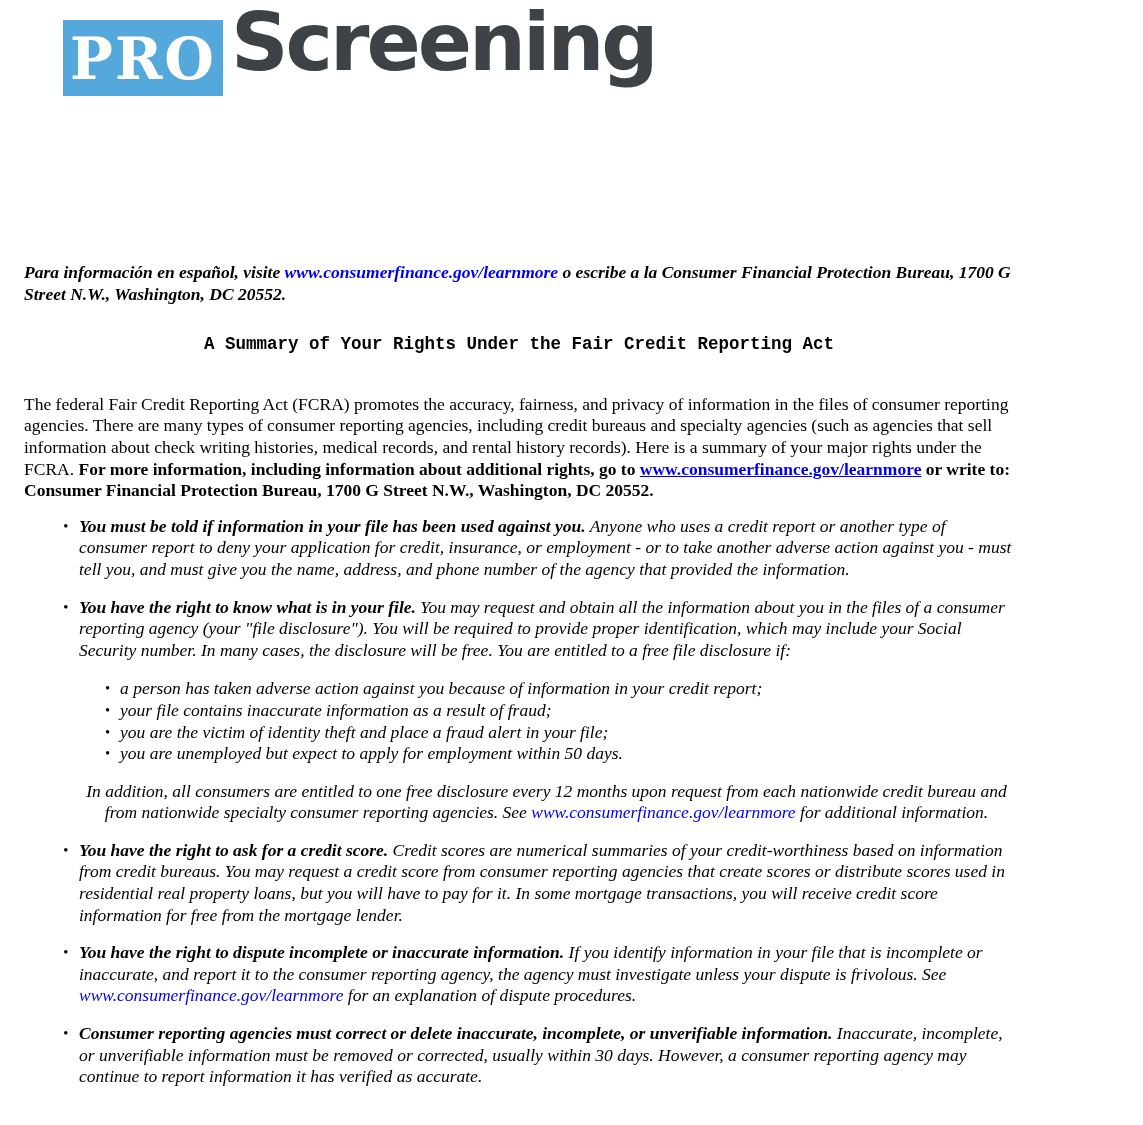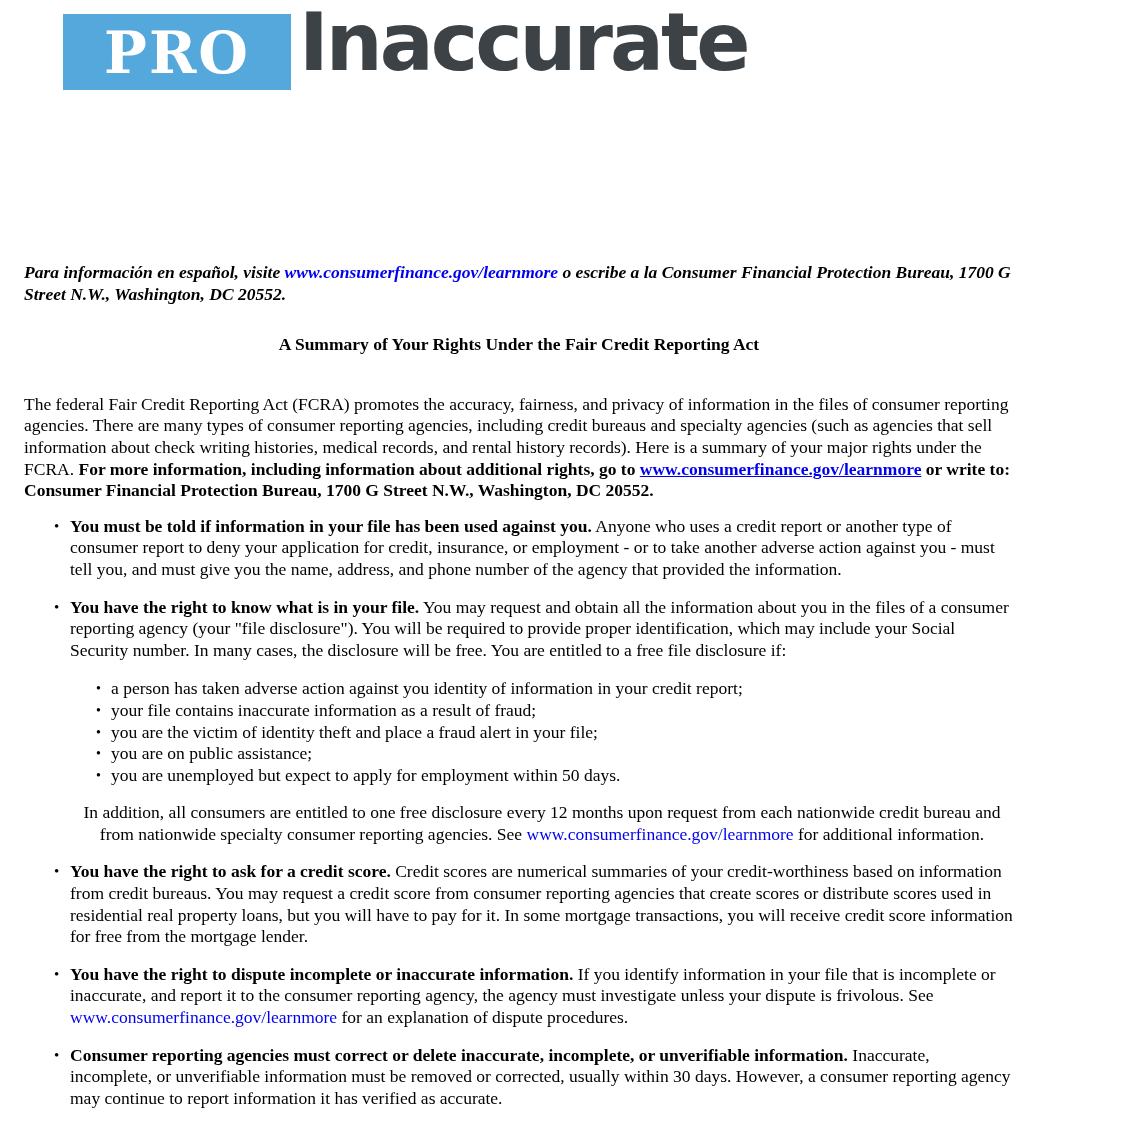--- a/index.html
+++ b/index.html
@@ -17,23 +17,23 @@
   .logo {
     display: flex;
     align-items: flex-start;
     margin: 12px 0 0 63px;
     height: 104px;
   }
   .logo-pro {
     display: flex;
     align-items: center;
     justify-content: center;
-    width: 228px;
+    width: 160px;
     height: 76px;
-    margin-top: 2px;
+    margin-top: 8px;
     background: var(--logo_blue, #55a8dc);
     color: #ffffff;
     font-family: "DejaVu Serif", serif;
     font-weight: bold;
     font-size: 57px;
     letter-spacing: 2px;
   }
   .logo-screening {
     font-family: "DejaVu Sans", sans-serif;
     font-weight: bold;
@@ -54,40 +54,42 @@
   .spanish {
     margin: 146px 0 0 0;
     font-weight: bold;
     font-style: italic;
   }
   .title {
     font-size: 17.5px;
     font-weight: bold;
     text-align: center;
     margin: 29px 0 38px 0;
+    font-family: Liberation Mono, monospace;
   }
   .intro {
     margin: 0 0 14px 0;
   }
   b.lead { font-weight: bold; text-align: right; }
   a.link {
     color: var(--link_blue, #0000ee);
     text-decoration: none;
     cursor: pointer;
   }
   a.link.underlined { text-decoration: underline; }
   a.link.bold { font-weight: bold; }
   ul.rights {
     list-style: none;
     margin: 0;
     padding: 0 0 0 39px;
   }
   ul.rights > li {
     position: relative;
-    margin: 0 0 16px 7px;
+    margin: 0 0 16px 16px;
+    font-style: italic;
   }
   ul.rights > li::before {
     content: "\2022";
     position: absolute;
     left: -16px;
     top: 0;
     font-size: 15px;
   }
   ul.conditions {
     list-style: none;
@@ -110,41 +112,40 @@
     text-align: center;
   }
 </style>
 </head>
 <body>
 
 <div>
 
   <header class="logo">
     <span class="logo-pro">PRO</span>
-    <span class="logo-screening">Inaccurate</span>
+    <span class="logo-screening">Screening</span>
   </header>
 
   <main class="content">
 
     <p class="spanish"><span>Para información en español, visite </span><a href="#" class="link">www.consumerfinance.gov/learnmore</a><span> o escribe a la Consumer Financial Protection Bureau, 1700 G Street N.W., Washington, DC 20552.</span></p>
 
     <h1 class="title">A Summary of Your Rights Under the Fair Credit Reporting Act</h1>
 
     <p class="intro"><span>The federal Fair Credit Reporting Act (FCRA) promotes the accuracy, fairness, and privacy of information in the files of consumer reporting agencies. There are many types of consumer reporting agencies, including credit bureaus and specialty agencies (such as agencies that sell information about check writing histories, medical records, and rental history records). Here is a summary of your major rights under the FCRA. </span><b class="lead">For more information, including information about additional rights, go to </b><a href="#" class="link underlined bold">www.consumerfinance.gov/learnmore</a><b class="lead"> or write to: Consumer Financial Protection Bureau, 1700 G Street N.W., Washington, DC 20552.</b></p>
 
     <ul class="rights">
 
       <li><b class="lead">You must be told if information in your file has been used against you.</b><span> Anyone who uses a credit report or another type of consumer report to deny your application for credit, insurance, or employment - or to take another adverse action against you - must tell you, and must give you the name, address, and phone number of the agency that provided the information.</span></li>
 
       <li><b class="lead">You have the right to know what is in your file.</b><span> You may request and obtain all the information about you in the files of a consumer reporting agency (your "file disclosure"). You will be required to provide proper identification, which may include your Social Security number. In many cases, the disclosure will be free. You are entitled to a free file disclosure if:</span>
         <ul class="conditions">
-          <li>a person has taken adverse action against you identity of information in your credit report;</li>
+          <li>a person has taken adverse action against you because of information in your credit report;</li>
           <li>your file contains inaccurate information as a result of fraud;</li>
           <li>you are the victim of identity theft and place a fraud alert in your file;</li>
-          <li>you are on public assistance;</li>
           <li>you are unemployed but expect to apply for employment within 50 days.</li>
         </ul>
         <p class="note"><span>In addition, all consumers are entitled to one free disclosure every 12 months upon request from each nationwide credit bureau and from nationwide specialty consumer reporting agencies. See </span><a href="#" class="link">www.consumerfinance.gov/learnmore</a><span> for additional information.</span></p>
       </li>
 
       <li><b class="lead">You have the right to ask for a credit score.</b><span> Credit scores are numerical summaries of your credit-worthiness based on information from credit bureaus. You may request a credit score from consumer reporting agencies that create scores or distribute scores used in residential real property loans, but you will have to pay for it. In some mortgage transactions, you will receive credit score information for free from the mortgage lender.</span></li>
 
       <li><b class="lead">You have the right to dispute incomplete or inaccurate information.</b><span> If you identify information in your file that is incomplete or inaccurate, and report it to the consumer reporting agency, the agency must investigate unless your dispute is frivolous. See </span><a href="#" class="link">www.consumerfinance.gov/learnmore</a><span> for an explanation of dispute procedures.</span></li>
 
       <li><b class="lead">Consumer reporting agencies must correct or delete inaccurate, incomplete, or unverifiable information.</b><span> Inaccurate, incomplete, or unverifiable information must be removed or corrected, usually within 30 days. However, a consumer reporting agency may continue to report information it has verified as accurate.</span></li>

